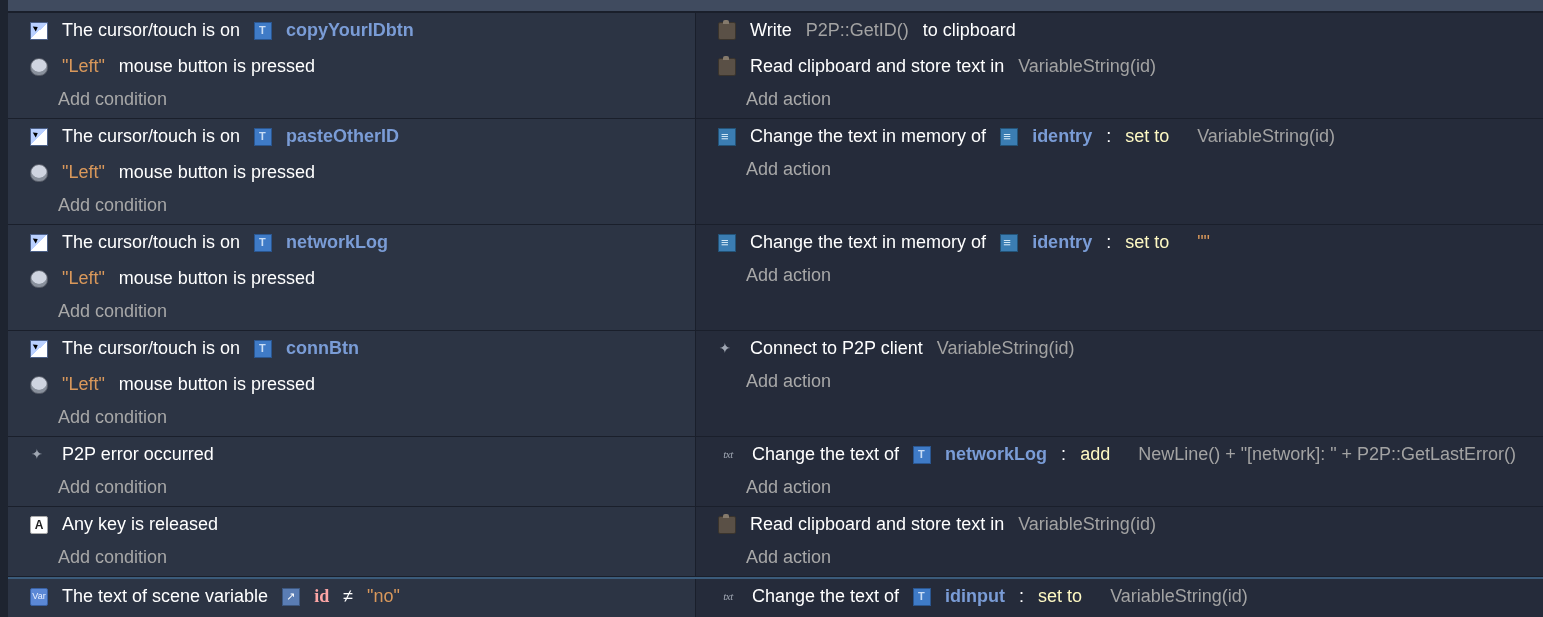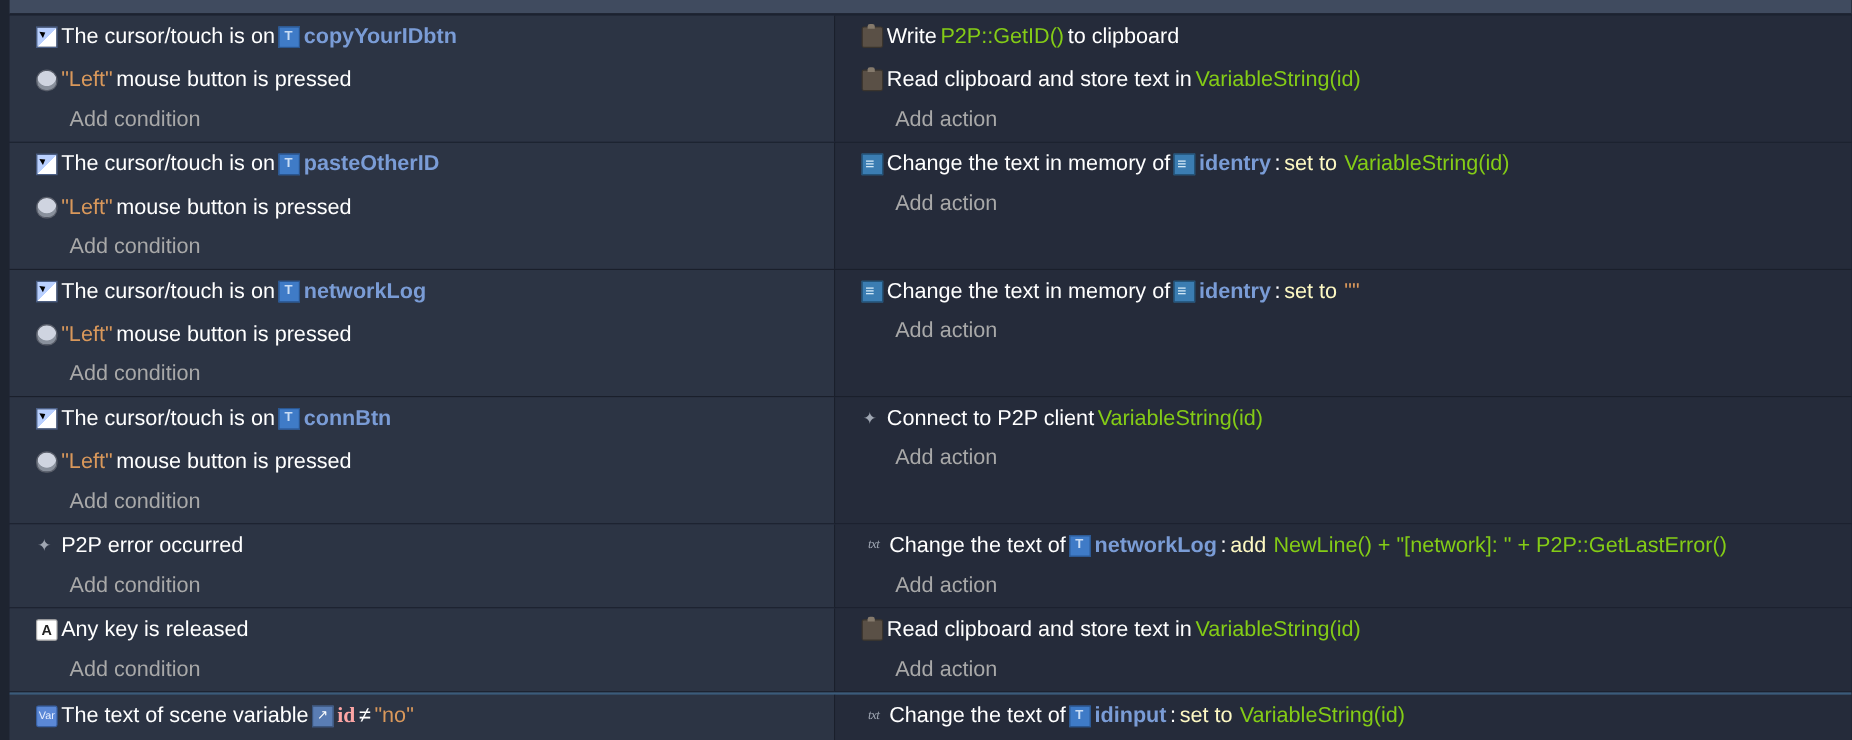--- a/index.html
+++ b/index.html
@@ -31,32 +31,32 @@
     background: #252b3a;
     padding: 0;
   }
   .line {
     padding: 4px 6px 4px 22px;
     line-height: 1.55;
     white-space: nowrap;
     overflow: hidden;
     display: flex;
     align-items: center;
-    gap: 3px;
+    gap: 14px;
   }
   .add-link {
     color: #a8a8a8;
     padding: 2px 6px 6px 22px;
     cursor: pointer;
     line-height: 1.4;
     margin-left: 28px;
   }
   .string { color: #d9985b; }
   .obj { color: #7a9cd6; font-weight: 700; }
-  .varref { color: #84cc16; }
+  .varref { color: #a3a3a3; }
   .op { color: #fef9c3; }
   .varname { color: #fca5a5; font-weight: 600; font-family: Liberation Serif, serif; }
   .plain { color: #ffffff; }
   .hl-row {
     background: #2a3142;
     border-top: 2px solid #3b5b7a;
     border-bottom: 2px solid #3b5b7a;
   }
   
   .ico {

